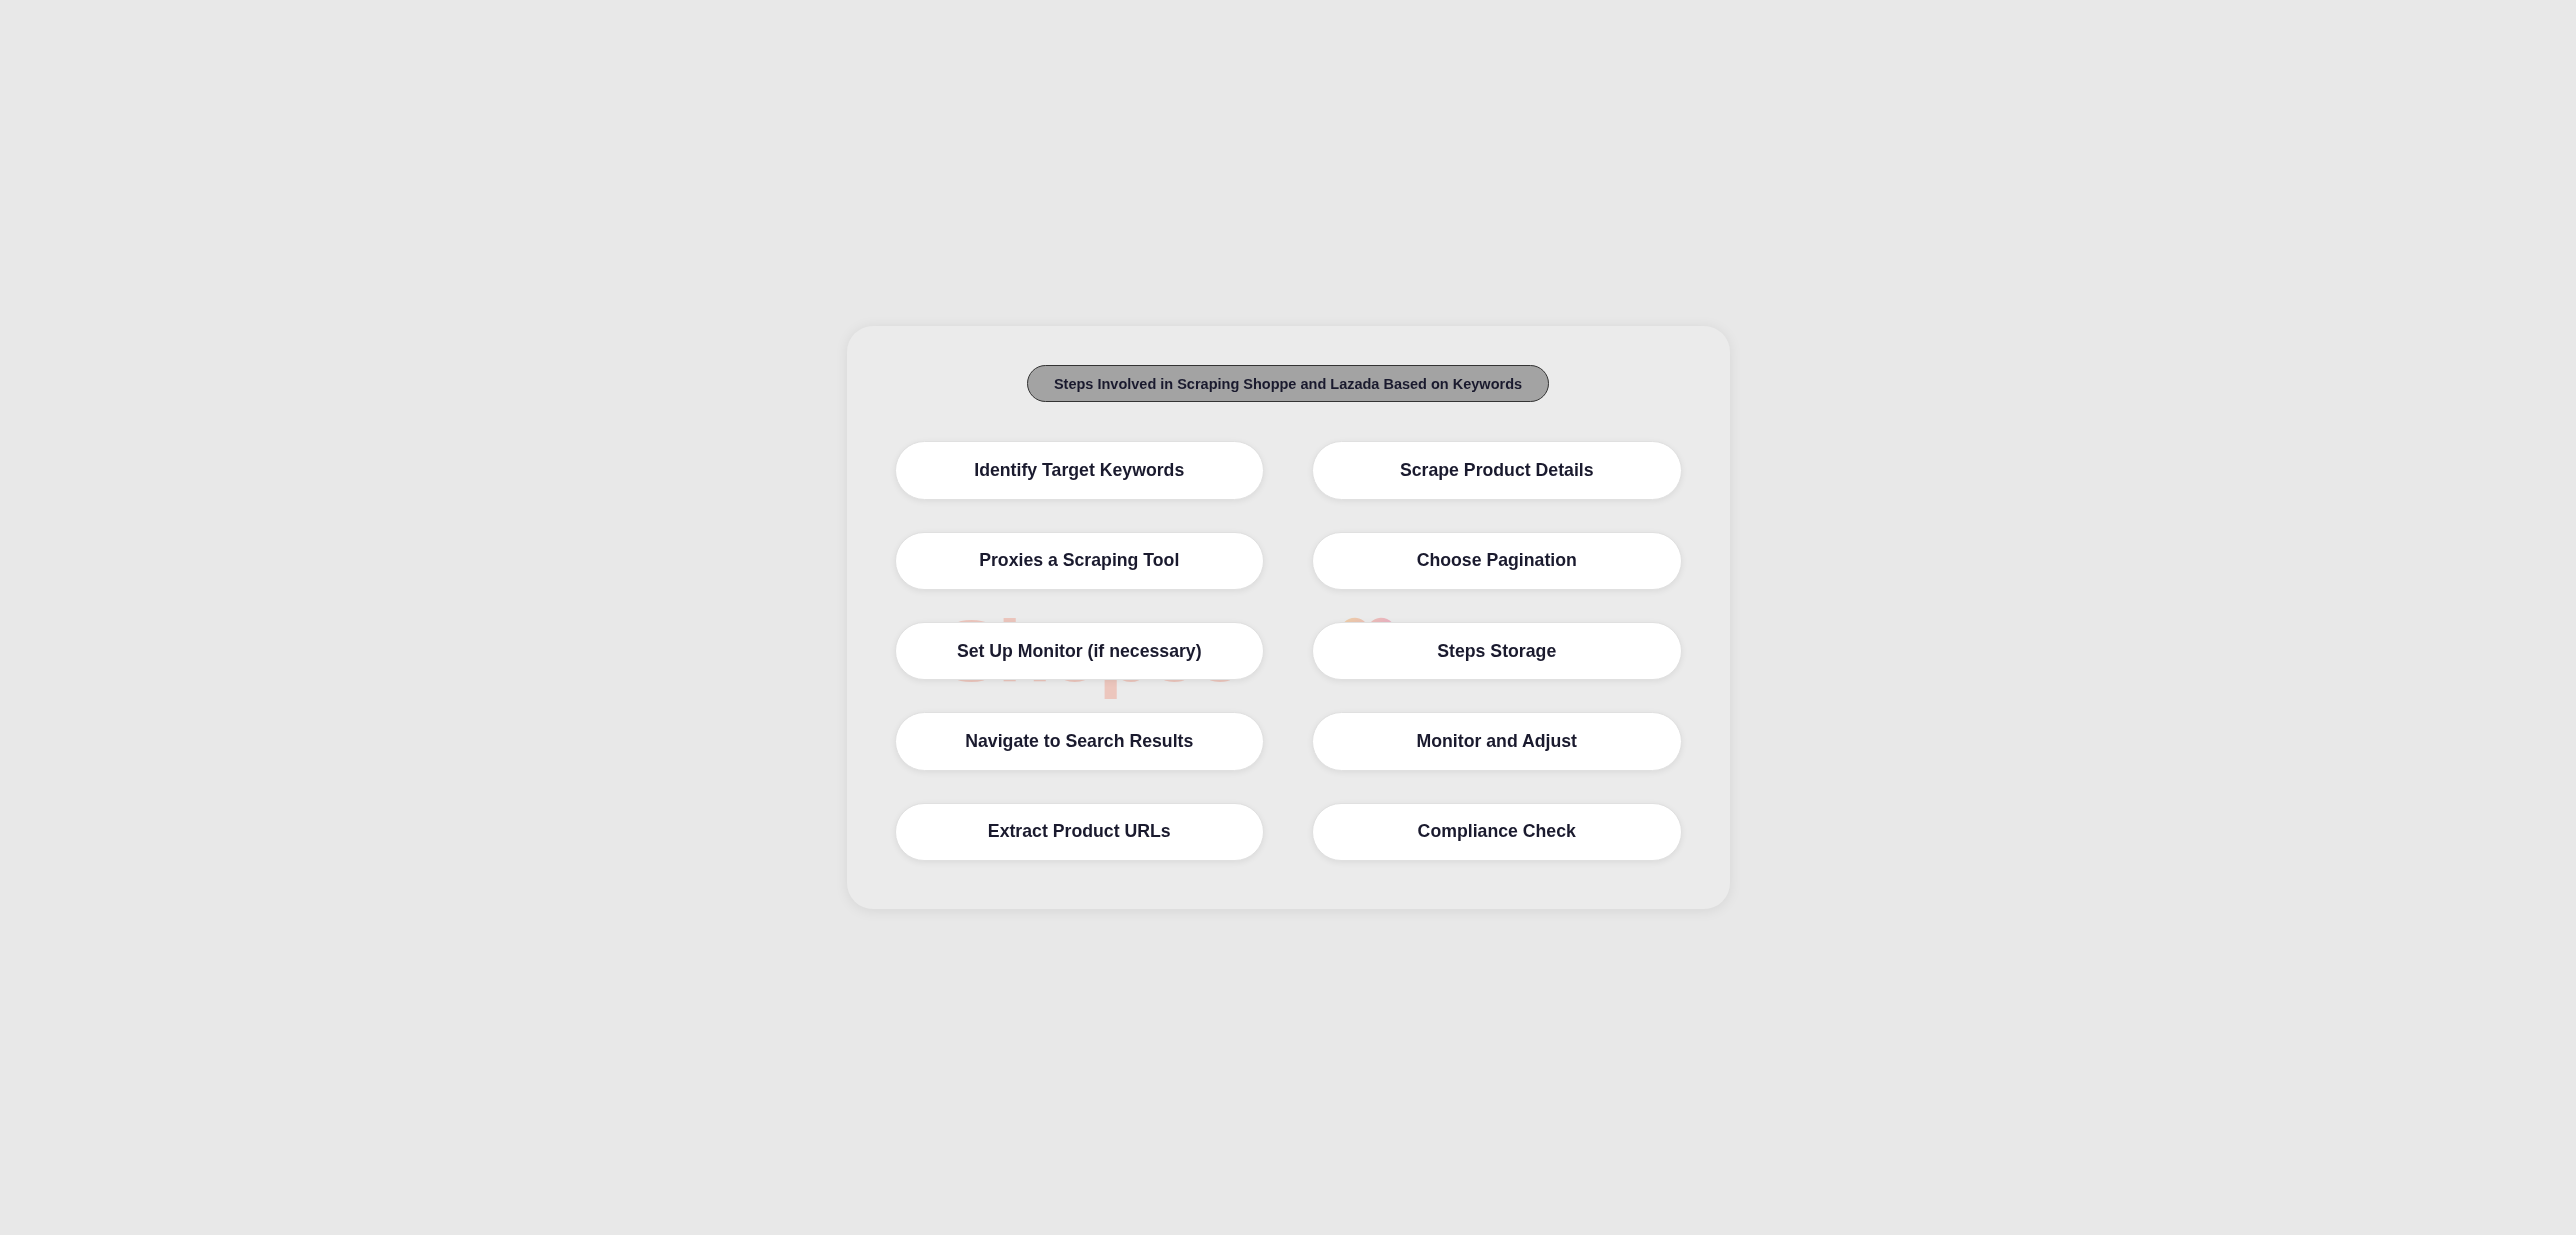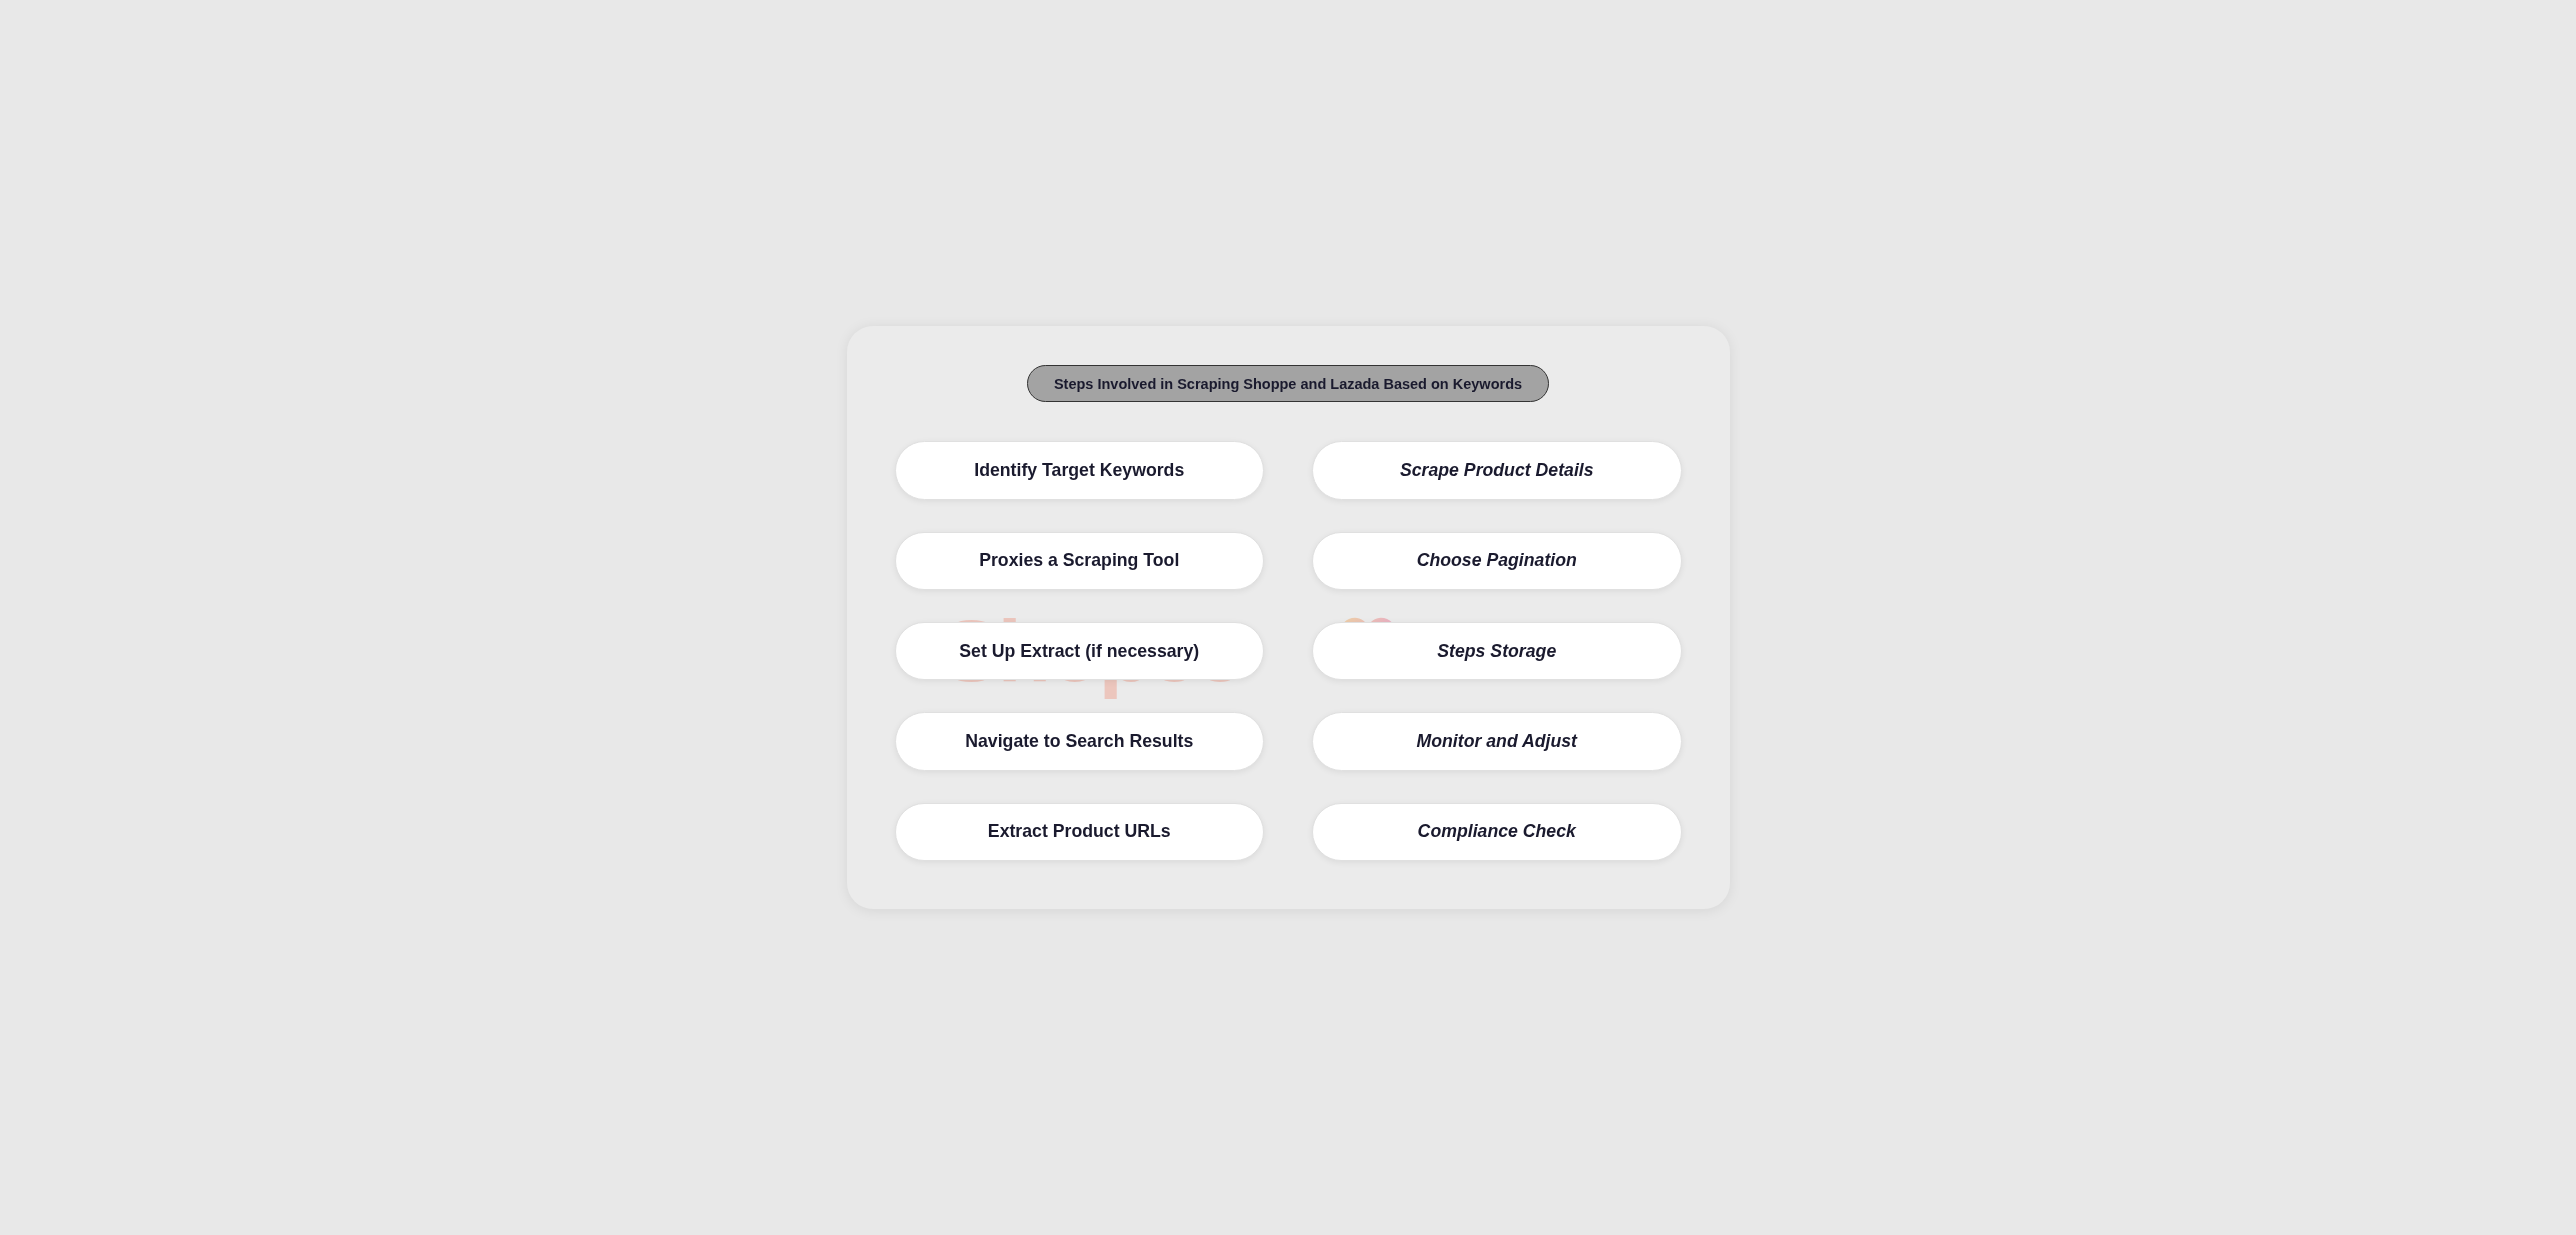--- a/index.html
+++ b/index.html
@@ -57,21 +57,20 @@
       position: relative;
       z-index: 2;
     }
 
     .column-left {
       padding-right: 24px;
     }
 
     .column-right {
       padding-left: 24px;
-      font-style: italic;
     }
 
     .step-item {
       background: #ffffff;
       border-radius: 32px;
       padding: 17.7px 29px;
       font-size: 17.7px;
       font-weight: 800;
       color: #1a1a2e;
       text-align: center;
@@ -166,21 +165,21 @@
             <path d="M50 85 C50 85 10 58 10 32 C10 18 20 8 32 8 C40 8 47 13 50 20 C53 13 60 8 68 8 C80 8 90 18 90 32 C90 58 50 85 50 85 Z" fill="url(#heartGrad)"></path>
           </svg>
           <span class="lazada-text">Lazada</span>
         </div>
       </div>
     </div>
 
     <div class="column column-left" id="left-col">
         <div class="step-item">Identify Target Keywords</div>
         <div class="step-item">Proxies a Scraping Tool</div>
-        <div class="step-item">Set Up Extract (if necessary)</div>
+        <div class="step-item">Set Up Monitor (if necessary)</div>
         <div class="step-item">Navigate to Search Results</div>
         <div class="step-item">Extract Product URLs</div>
       </div>
 
     <div class="column column-right" id="right-col">
         <div class="step-item">Scrape Product Details</div>
         <div class="step-item">Choose Pagination</div>
         <div class="step-item">Steps Storage</div>
         <div class="step-item">Monitor and Adjust</div>
         <div class="step-item">Compliance Check</div>

